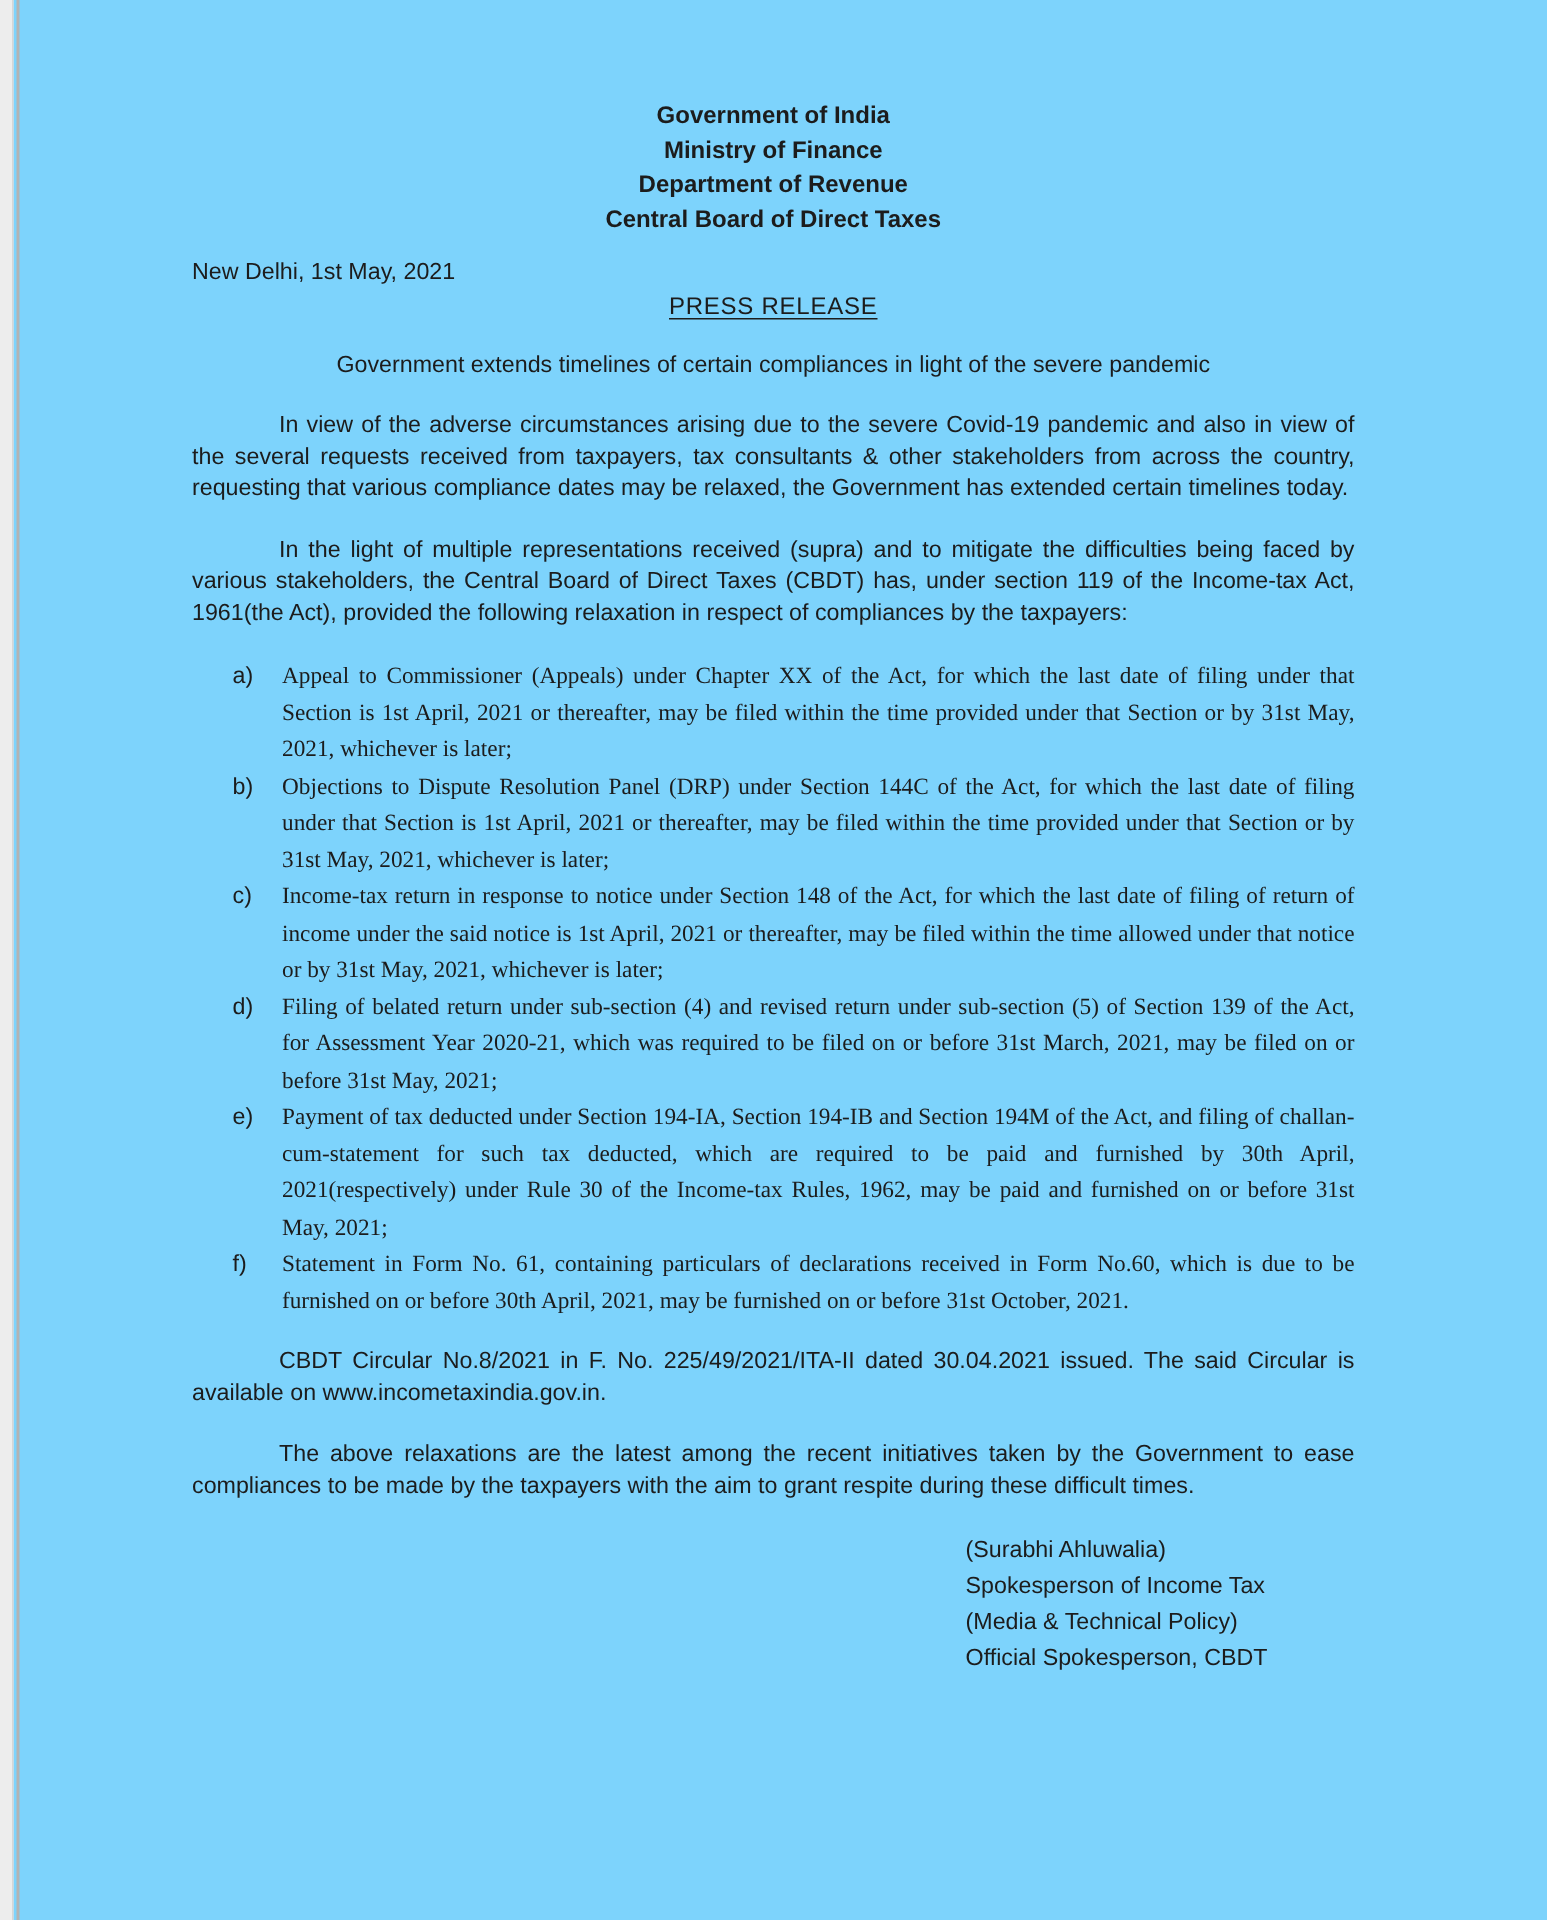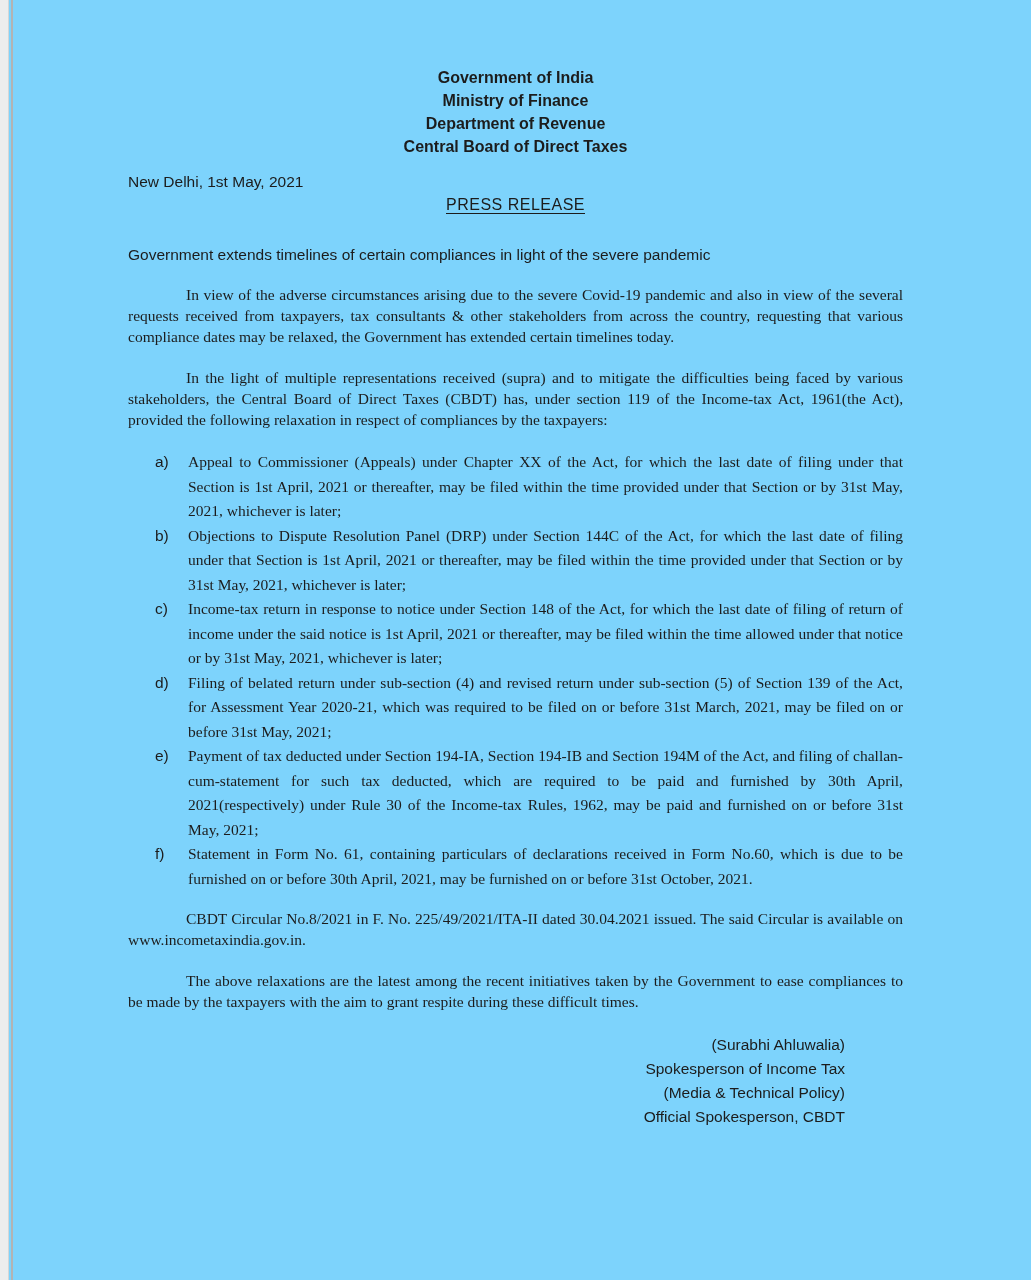--- a/index.html
+++ b/index.html
@@ -44,34 +44,34 @@
     margin-bottom: 13px;
   }
   .dateline {
     text-align: left;
     margin-bottom: 2px;
   }
   .doc-title {
     text-align: center;
     font-size: 16px;
     letter-spacing: 0.5px;
-    margin-bottom: 29px;
+    margin-bottom: 18px;
   }
   .doc-title span {
     text-decoration: underline;
     text-underline-offset: 3px;
   }
   .doc-subtitle {
+    text-align: center;
     margin-bottom: 19px;
   }
   .para {
     text-align: justify;
     text-indent: 58px;
     margin-bottom: 20px;
-    font-family: Liberation Serif, serif;
   }
   .doc-list {
     padding-left: 27px;
     line-height: 24.5px;
     margin-bottom: 17px;
   }
   .list-item { display: flex; }
   .list-marker {
     width: 33px;
     flex-shrink: 0;
@@ -79,21 +79,21 @@
   .list-text {
     flex: 1;
     text-align: justify;
     font-family: Liberation Serif, serif;
   }
   .signature {
     margin-left: auto;
     margin-right: 58px;
     margin-top: 21px;
     width: max-content;
-    text-align: right;
+    text-align: left;
     line-height: 24px;
   }
 </style>
 </head>
 <body>
 
 <div class="page">
   <div class="scan-edge"></div>
   <div class="scan-line"></div>
 

